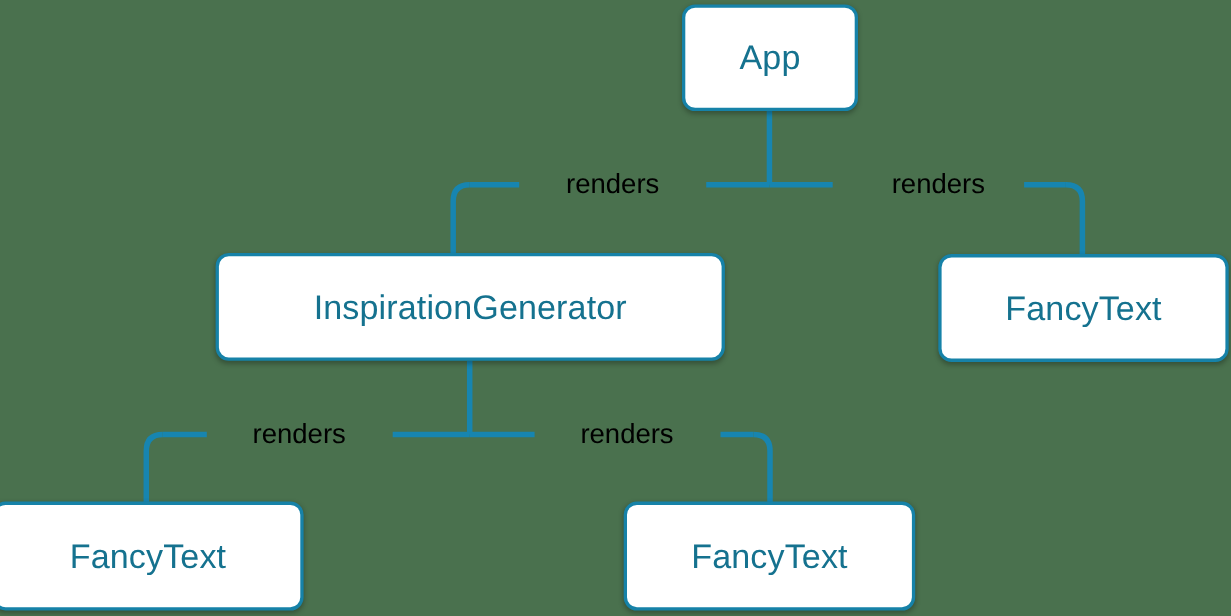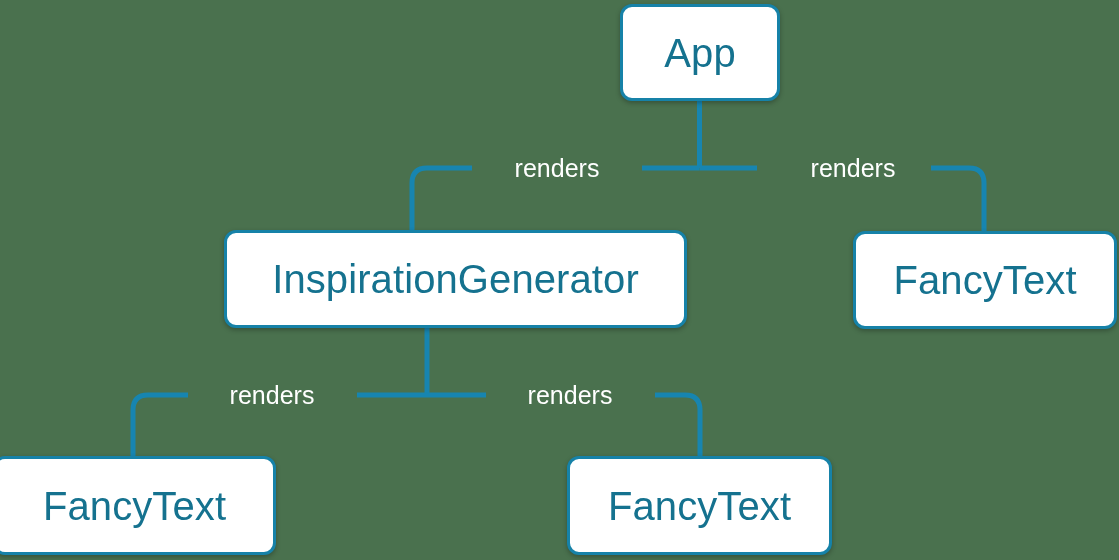--- a/index.html
+++ b/index.html
@@ -33,29 +33,29 @@
     background: #ffffff;
     border: 3px solid #1682a8;
     border-radius: 12px;
     display: flex;
     align-items: center;
     justify-content: center;
     box-shadow: 0 2px 5px rgba(0,0,0,0.28);
   }
   .node-label {
     color: #15728f;
-    font-size: 40px;
+    font-size: 31px;
     font-weight: 400;
     letter-spacing: 0.1px;
     white-space: nowrap;
     line-height: 1;
   }
   .edge-label {
     position: absolute;
-    color: #ffffff;
+    color: #000000;
     font-size: 25px;
     font-weight: 400;
     white-space: nowrap;
     line-height: 1;
     transform: translate(-50%, -50%);
     text-align: center;
   }
 </style>
 </head>
 <body>
@@ -84,21 +84,21 @@
       <path d="M 427 395 L 486 395"></path>
       <path d="M 655 395 L 685 395"></path>
       <path d="M 685 395 Q 700 395 700 410 L 700 458"></path>
     </g>
   </svg>
 
   <div class="node" style="left:620px; top:4px; width:160px; height:97px;">
     <span class="node-label">App</span>
   </div>
 
-  <div class="node" style="left:196px; top:230px; width:463px; height:98px;margin-left:28px;">
+  <div class="node" style="left:196px; top:230px; width:463px; height:98px;">
     <span class="node-label">InspirationGenerator</span>
   </div>
 
   <div class="node" style="left:853px; top:231px; width:264px; height:98px;">
     <span class="node-label">FancyText</span>
   </div>
 
   <div class="node" style="left:-7px; top:456px; width:283px; height:99px;">
     <span class="node-label">FancyText</span>
   </div>

